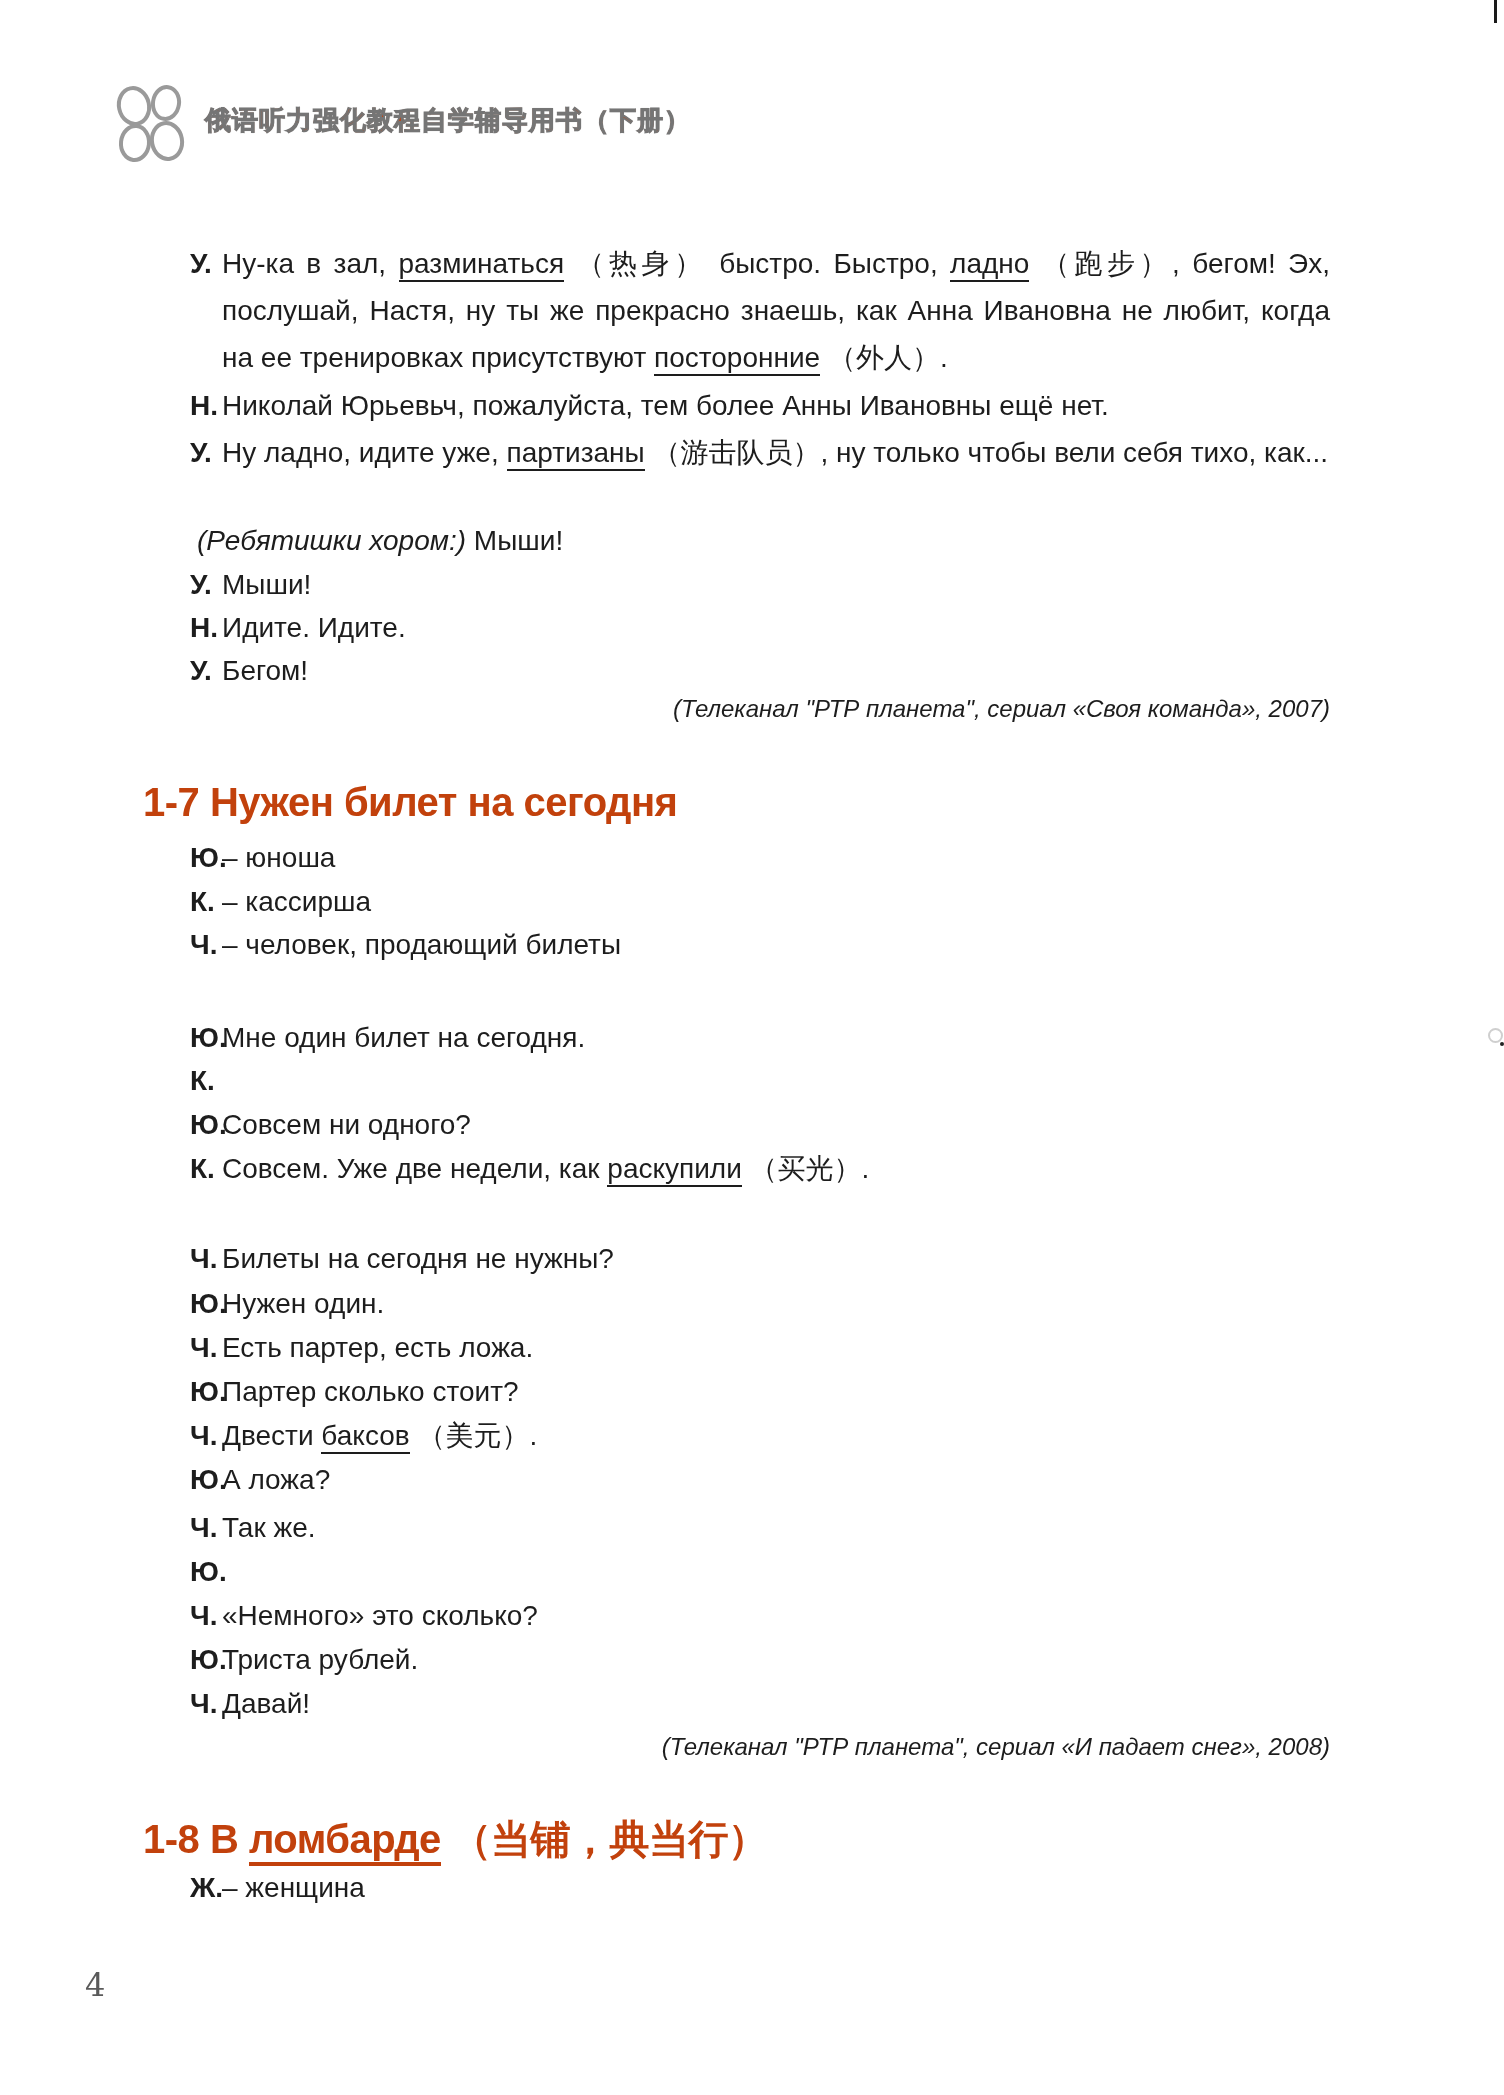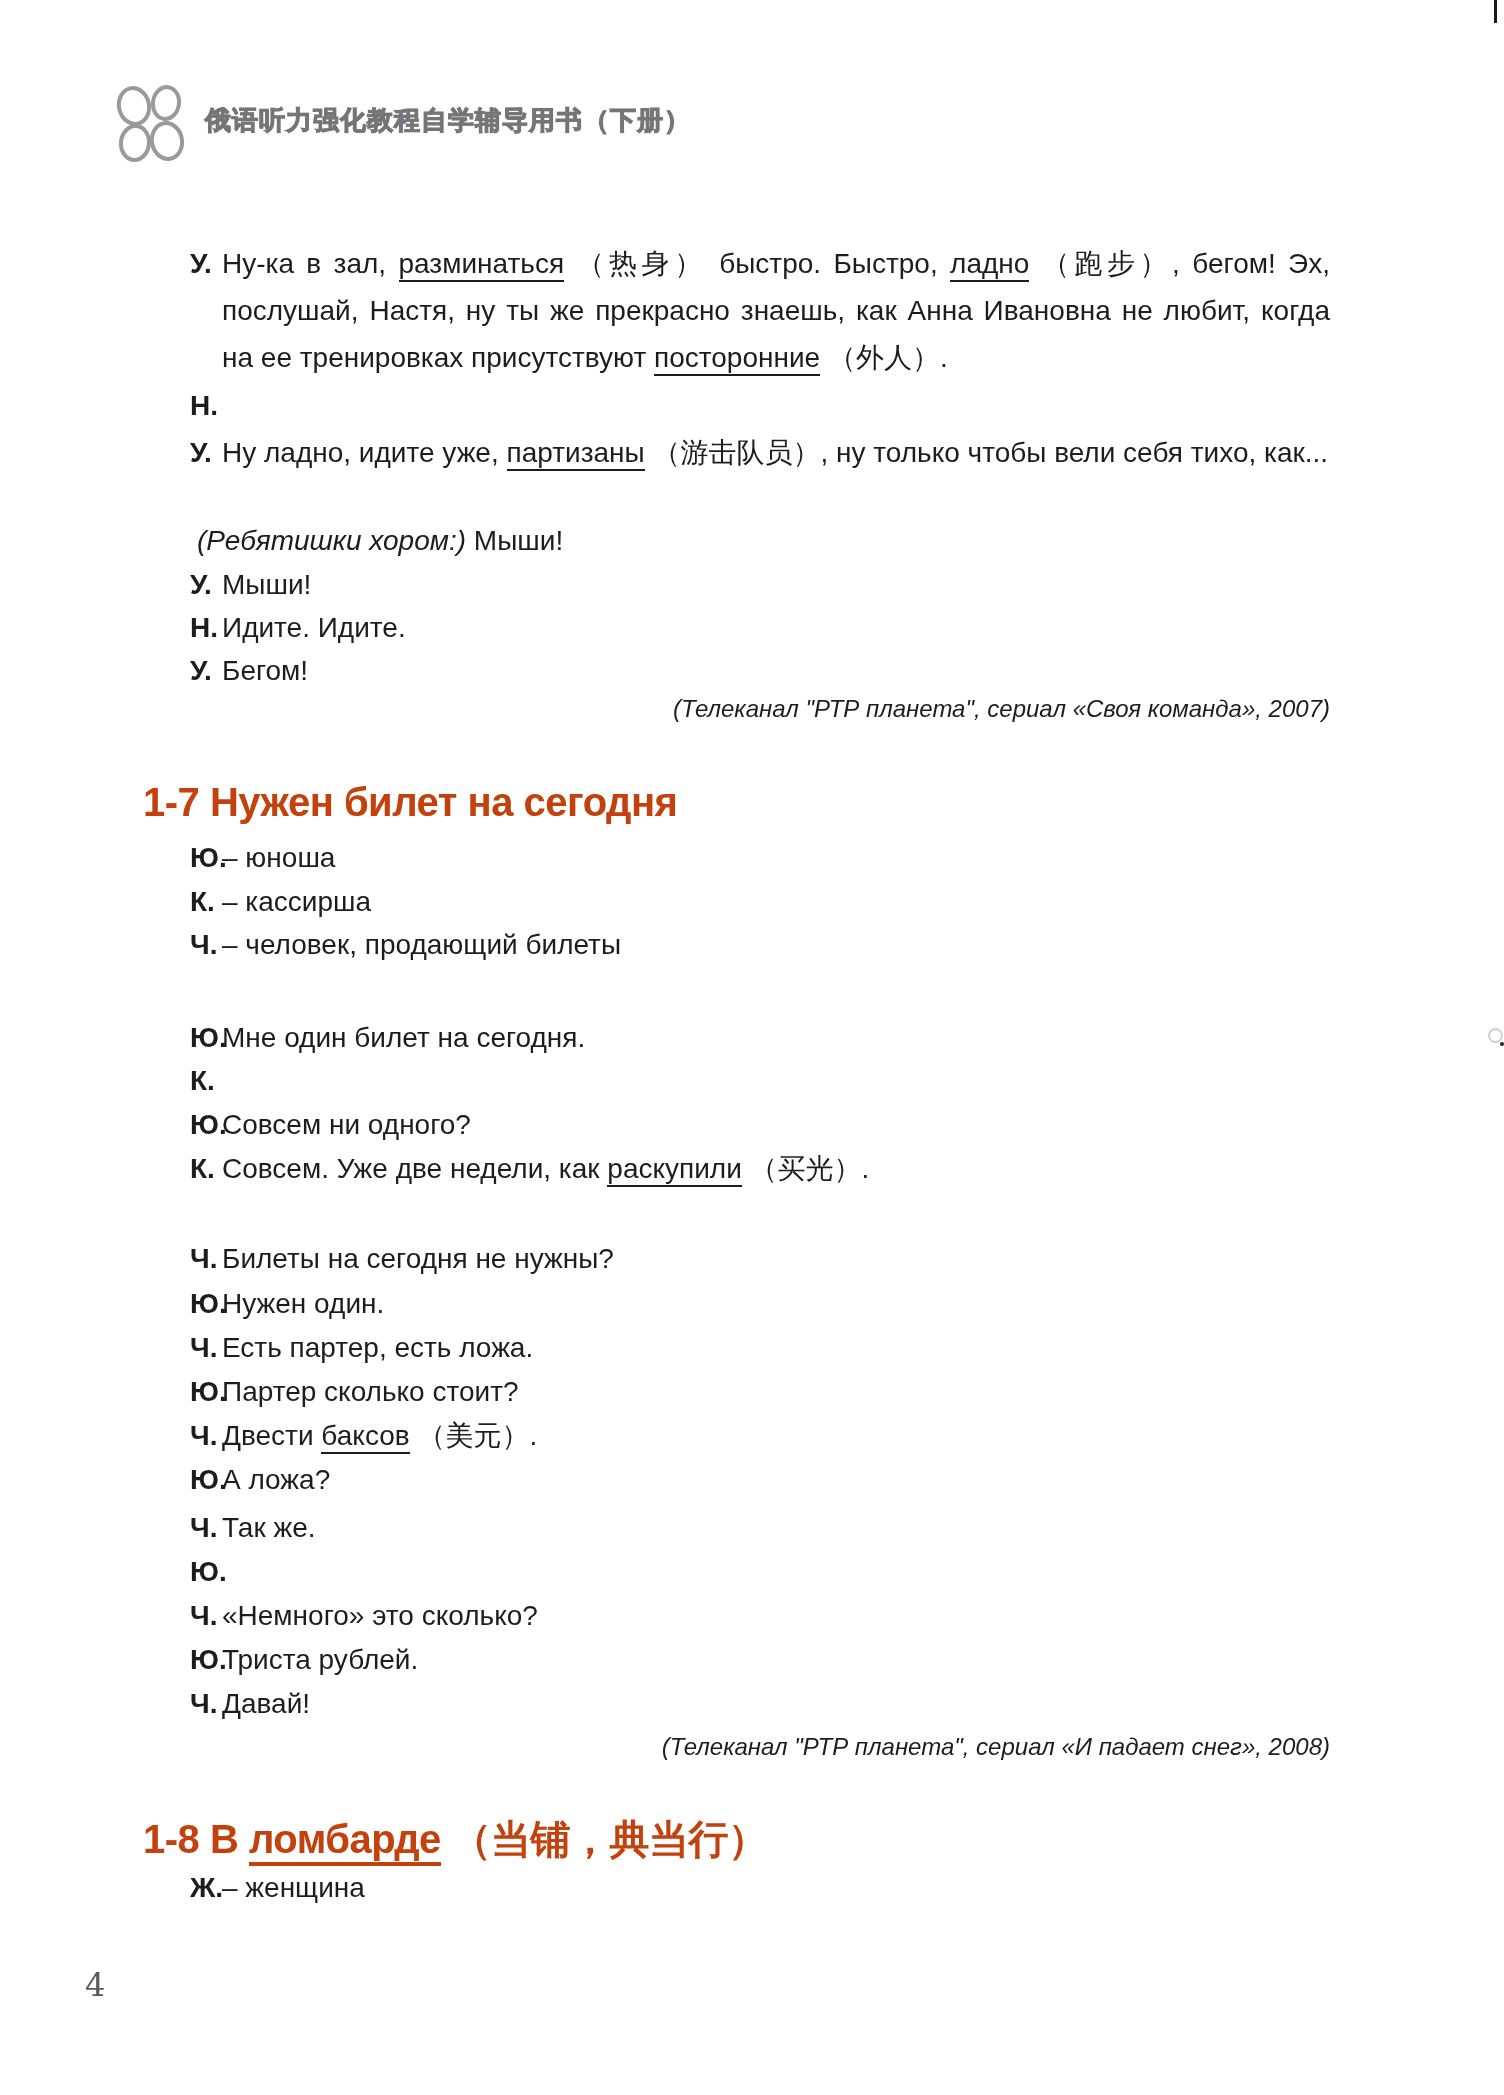--- a/index.html
+++ b/index.html
@@ -5,21 +5,21 @@
   html,body{margin:0;padding:0;background:#e8e8e8;}
   .page{
     position:relative;width:1504px;height:2095px;background:#ffffff;
     font-family:"Liberation Sans", sans-serif;color:#1d1d1d;overflow:hidden;margin:0 auto;
   }
   
   .logo{position:absolute;left:114px;top:84px;}
   .book-title{
     position:absolute;left:205px;top:103px;
     font-size:26px;font-weight:700;letter-spacing:1px;
-    color:#8b5cf6;-webkit-text-stroke:1px #757575;text-shadow:0 0 1px #8a8a8a;
+    color:#c2410c;-webkit-text-stroke:1px #757575;text-shadow:0 0 1px #8a8a8a;
     white-space:nowrap;
   }
   
   .line{position:absolute;left:190px;width:1108px;padding-left:32px;
         font-size:28px;line-height:47px;}
   .lbl{position:absolute;left:0;top:0;width:32px;font-weight:700;}
   .para{text-align:justify;}
   .stage{left:197px;padding-left:0;width:1133px;}
   .src{position:absolute;left:190px;width:1140px;text-align:right;
        font-style:italic;font-size:24px;line-height:34px;}
@@ -51,21 +51,21 @@
         <ellipse cx="21" cy="59" rx="14" ry="17" transform="rotate(6 21 59)"></ellipse>
         <ellipse cx="53" cy="57" rx="15" ry="18" transform="rotate(-10 53 57)"></ellipse>
       </g>
     </svg>
   </div>
 
   <div class="book-title">俄语听力强化教程自学辅导用书（下册）</div>
 
   <div>
       <div class="line para" style="top: 240px;"><span class="lbl">У.</span><span>Ну-ка в зал, </span><span class="u">разминаться</span><span> （热身） быстро. Быстро, </span><span class="u">ладно</span><span> （跑步）, бегом! Эх, послушай, Настя, ну ты же прекрасно знаешь, как Анна Ивановна не любит, когда на ее тренировках присутствуют </span><span class="u">посторонние</span><span> （外人）.</span></div>
-      <div class="line" style="top: 382px;"><span class="lbl">Н.</span></div>
+      <div class="line" style="top: 382px;"><span class="lbl">Н.</span><span>Николай Юрьевьч, пожалуйста, тем более Анны Ивановны ещё нет.</span></div>
       <div class="line para" style="top: 429px;"><span class="lbl">У.</span><span>Ну ладно, идите уже, </span><span class="u">партизаны</span><span> （游击队员）, ну только чтобы вели себя тихо, как...</span></div>
       <div class="line stage" style="top: 517px;"><span class="it">(Ребятишки хором:)</span><span> Мыши!</span></div>
       <div class="line" style="top: 561px;"><span class="lbl">У.</span><span>Мыши!</span></div>
       <div class="line" style="top: 604px;"><span class="lbl">Н.</span><span>Идите. Идите.</span></div>
       <div class="line" style="top: 647px;"><span class="lbl">У.</span><span>Бегом!</span></div>
       <div class="src" style="top: 692px;"><span>(Телеканал "РТР планета", сериал «Своя команда», 2007)</span></div>
       <div class="h2" style="top: 779px; left: 143px;"><span>1-7 Нужен билет на сегодня</span></div>
       <div class="line" style="top: 834px;"><span class="lbl">Ю.</span><span>– юноша</span></div>
       <div class="line" style="top: 878px;"><span class="lbl">К.</span><span>– кассирша</span></div>
       <div class="line" style="top: 921px;"><span class="lbl">Ч.</span><span>– человек, продающий билеты</span></div>

